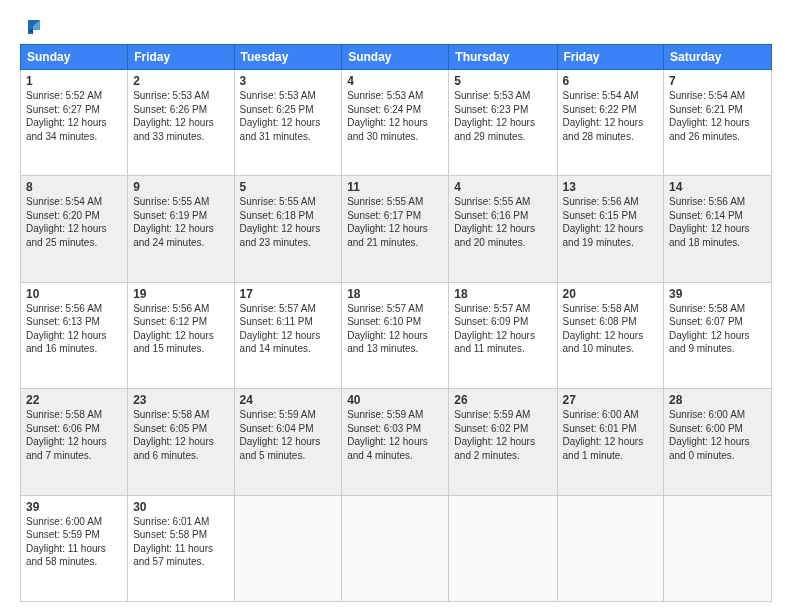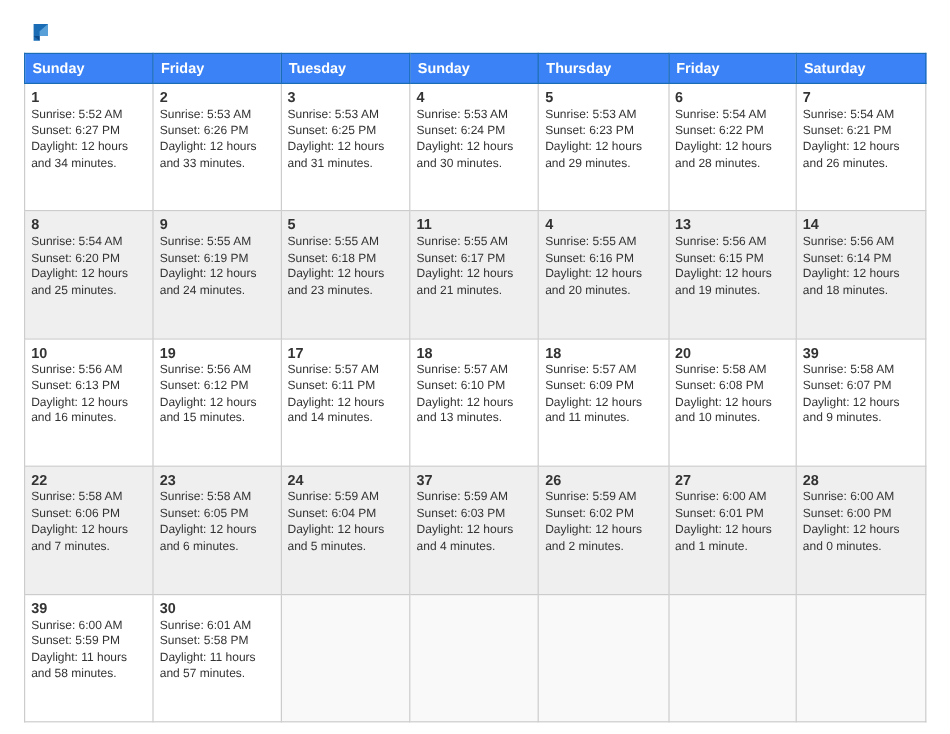--- a/index.html
+++ b/index.html
@@ -235,21 +235,21 @@
       </td>
           <td>
         <span class="day-num">23</span>
         <span class="day-info">Sunrise: 5:58 AM<br>Sunset: 6:05 PM<br>Daylight: 12 hours and 6 minutes.</span>
       </td>
           <td>
         <span class="day-num">24</span>
         <span class="day-info">Sunrise: 5:59 AM<br>Sunset: 6:04 PM<br>Daylight: 12 hours and 5 minutes.</span>
       </td>
           <td>
-        <span class="day-num">37</span>
+        <span class="day-num">40</span>
         <span class="day-info">Sunrise: 5:59 AM<br>Sunset: 6:03 PM<br>Daylight: 12 hours and 4 minutes.</span>
       </td>
           <td>
         <span class="day-num">26</span>
         <span class="day-info">Sunrise: 5:59 AM<br>Sunset: 6:02 PM<br>Daylight: 12 hours and 2 minutes.</span>
       </td>
           <td>
         <span class="day-num">27</span>
         <span class="day-info">Sunrise: 6:00 AM<br>Sunset: 6:01 PM<br>Daylight: 12 hours and 1 minute.</span>
       </td>

